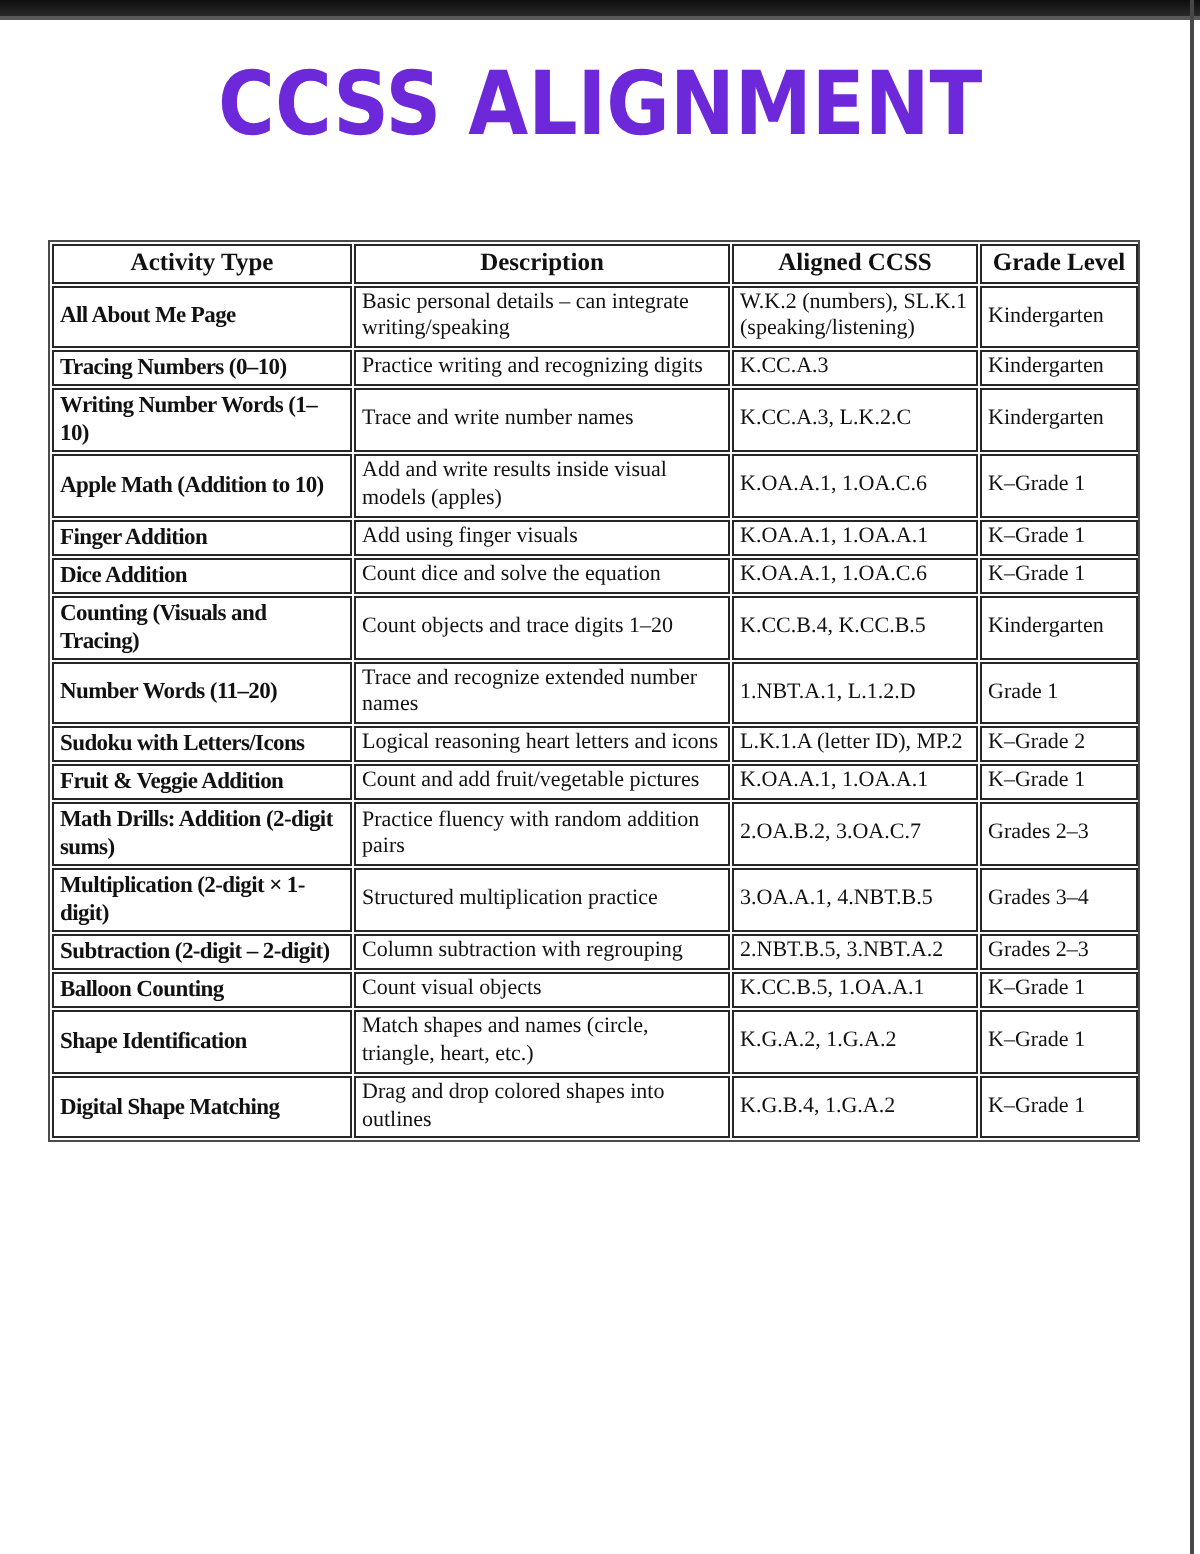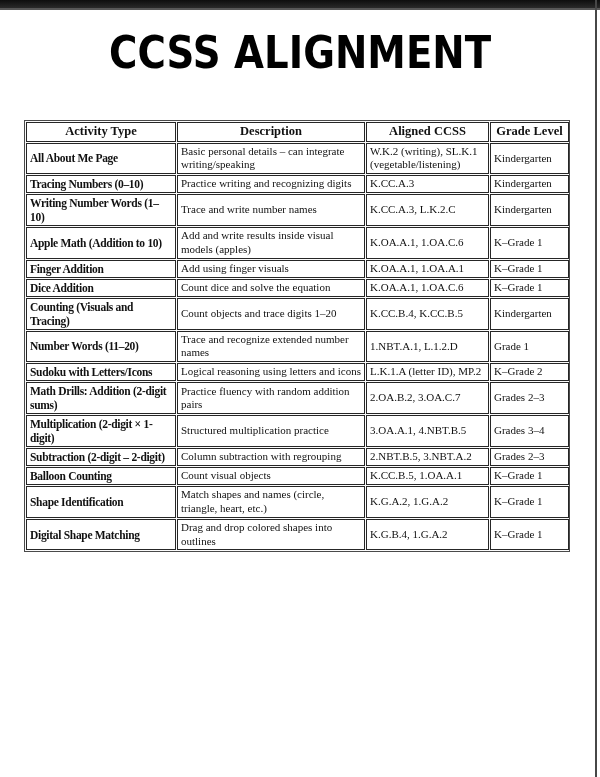--- a/index.html
+++ b/index.html
@@ -23,21 +23,21 @@
     background: #474747;
   }
   .title {
     position: absolute; top: 28px; left: 0;
     width: 600px;
     text-align: center;
     font-family: "DejaVu Sans", sans-serif;
     font-weight: bold;
     font-size: 44px;
     line-height: 1.15;
-    color: #000000;
+    color: #6d28d9;
   }
   .title .squeeze {
     display: inline-block;
     transform: scaleX(0.88);
     transform-origin: center;
     letter-spacing: 0px;
   }
   .table-wrap {
     position: absolute; top: 120px; left: 24px;
     width: 546px;
@@ -104,21 +104,21 @@
         <th>Activity Type</th>
         <th>Description</th>
         <th>Aligned CCSS</th>
         <th>Grade Level</th>
       </tr>
     </thead>
     <tbody>
         <tr>
     <td class="activity">All About Me Page</td>
     <td class="desc">Basic personal details – can integrate writing/speaking</td>
-    <td class="ccss-cell">W.K.2 (writing), SL.K.1 (vegetable/listening)</td>
+    <td class="ccss-cell">W.K.2 (numbers), SL.K.1 (speaking/listening)</td>
     <td class="grade">Kindergarten</td>
   </tr>
         <tr>
     <td class="activity">Tracing Numbers (0–10)</td>
     <td class="desc">Practice writing and recognizing digits</td>
     <td class="ccss-cell">K.CC.A.3</td>
     <td class="grade">Kindergarten</td>
   </tr>
         <tr>
     <td class="activity">Writing Number Words (1–10)</td>
@@ -151,23 +151,29 @@
     <td class="grade">Kindergarten</td>
   </tr>
         <tr>
     <td class="activity">Number Words (11–20)</td>
     <td class="desc">Trace and recognize extended number names</td>
     <td class="ccss-cell">1.NBT.A.1, L.1.2.D</td>
     <td class="grade">Grade 1</td>
   </tr>
         <tr>
     <td class="activity">Sudoku with Letters/Icons</td>
-    <td class="desc">Logical reasoning using letters and icons</td>
+    <td class="desc">Logical reasoning heart letters and icons</td>
     <td class="ccss-cell">L.K.1.A (letter ID), MP.2</td>
     <td class="grade">K–Grade 2</td>
+  </tr>
+        <tr>
+    <td class="activity">Fruit &amp; Veggie Addition</td>
+    <td class="desc">Count and add fruit/vegetable pictures</td>
+    <td class="ccss-cell">K.OA.A.1, 1.OA.A.1</td>
+    <td class="grade">K–Grade 1</td>
   </tr>
         <tr>
     <td class="activity">Math Drills: Addition (2-digit sums)</td>
     <td class="desc">Practice fluency with random addition pairs</td>
     <td class="ccss-cell">2.OA.B.2, 3.OA.C.7</td>
     <td class="grade">Grades 2–3</td>
   </tr>
         <tr>
     <td class="activity">Multiplication (2-digit × 1-digit)</td>
     <td class="desc">Structured multiplication practice</td>

